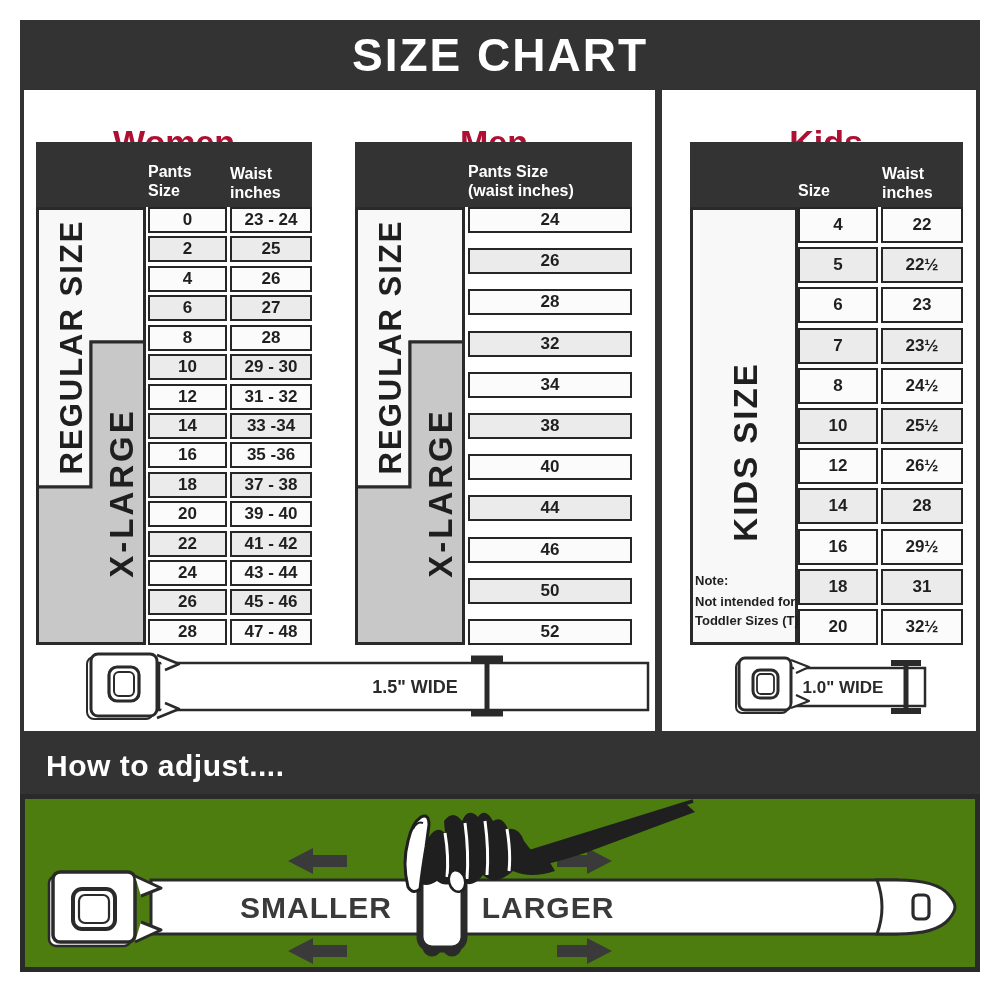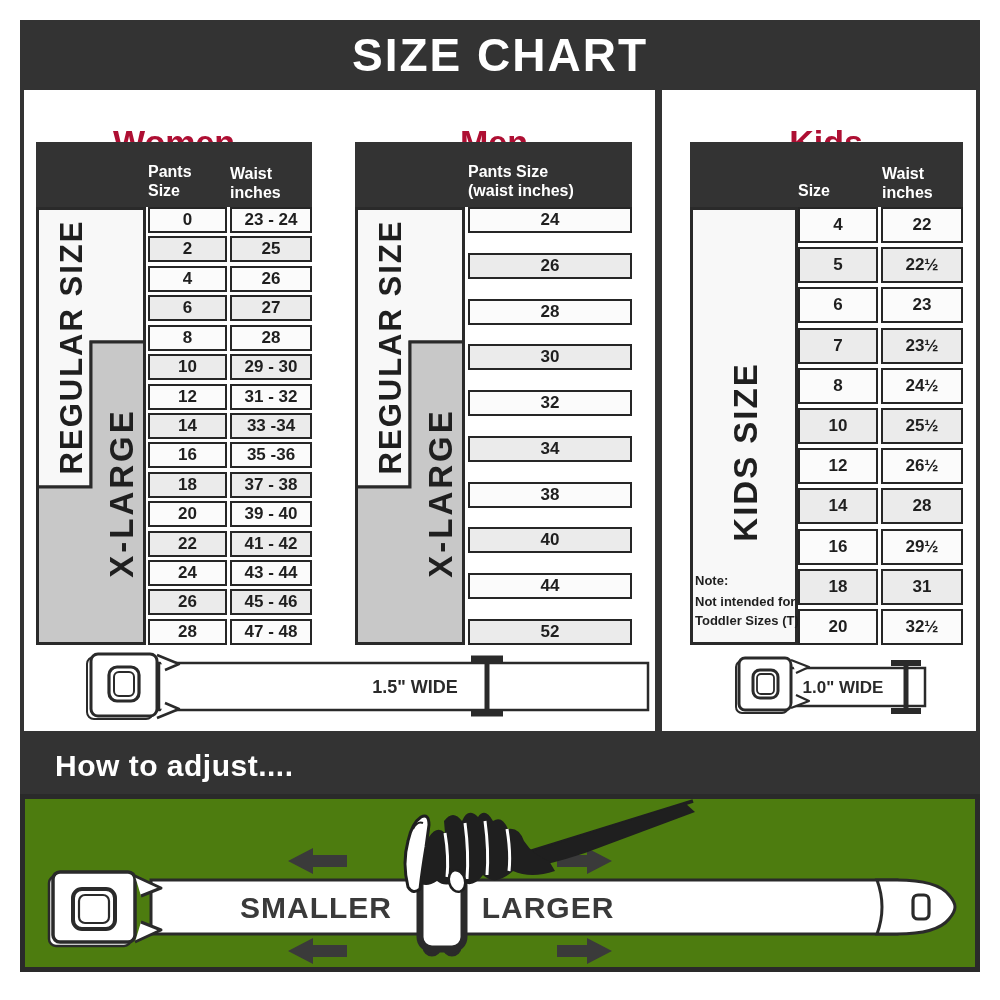--- a/index.html
+++ b/index.html
@@ -43,21 +43,21 @@
   .r-kids .trow{flex:0 0 36px;}
   .cell{flex:1;border:2.5px solid var(--cellb);display:flex;align-items:center;justify-content:center;
         font-weight:bold;font-size:17px;color:var(--ink);background:var(--rowW);box-sizing:border-box;}
   .trow:nth-child(even) .cell{background:var(--rowA);}
   .c1{flex:0 0 79px;} .c1k{flex:0 0 80px;}
 
   .belt-adult{left:85px;top:648px;} .belt-kids{left:725px;top:650px;}
 
   .adjust-bar{left:20px;top:735px;width:960px;height:62px;background:var(--dark);
               display:flex;align-items:center;}
-  .adjust-bar span{color:#fff;font-size:30px;font-weight:bold;margin-left:35px;letter-spacing:0.5px;}
+  .adjust-bar span{color:#fff;font-size:30px;font-weight:bold;margin-left:26px;letter-spacing:0.5px;}
   .adjust-box{left:20px;top:794px;width:960px;height:178px;background:#4d7c0f;border:5px solid var(--border);}
 
   svg text{font-family:"Liberation Sans","DejaVu Sans",sans-serif;}
 </style>
 </head>
 <body>
 
 <div class="page">
 
   <header class="abs banner">
@@ -184,36 +184,39 @@
       <div class="trow">
         <div class="cell">24</div>
       </div>
       <div class="trow">
         <div class="cell">26</div>
       </div>
       <div class="trow">
         <div class="cell">28</div>
       </div>
       <div class="trow">
-        <div class="cell">30</div>
-      </div>
-      <div class="trow">
         <div class="cell">32</div>
       </div>
       <div class="trow">
         <div class="cell">34</div>
       </div>
       <div class="trow">
         <div class="cell">38</div>
       </div>
       <div class="trow">
         <div class="cell">40</div>
       </div>
       <div class="trow">
         <div class="cell">44</div>
+      </div>
+      <div class="trow">
+        <div class="cell">46</div>
+      </div>
+      <div class="trow">
+        <div class="cell">50</div>
       </div>
       <div class="trow">
         <div class="cell">52</div>
       </div>
     </div>
   <div class="abs rows r-kids">
       <div class="trow">
         <div class="cell c1k">4</div>
         <div class="cell">22</div>
       </div>

